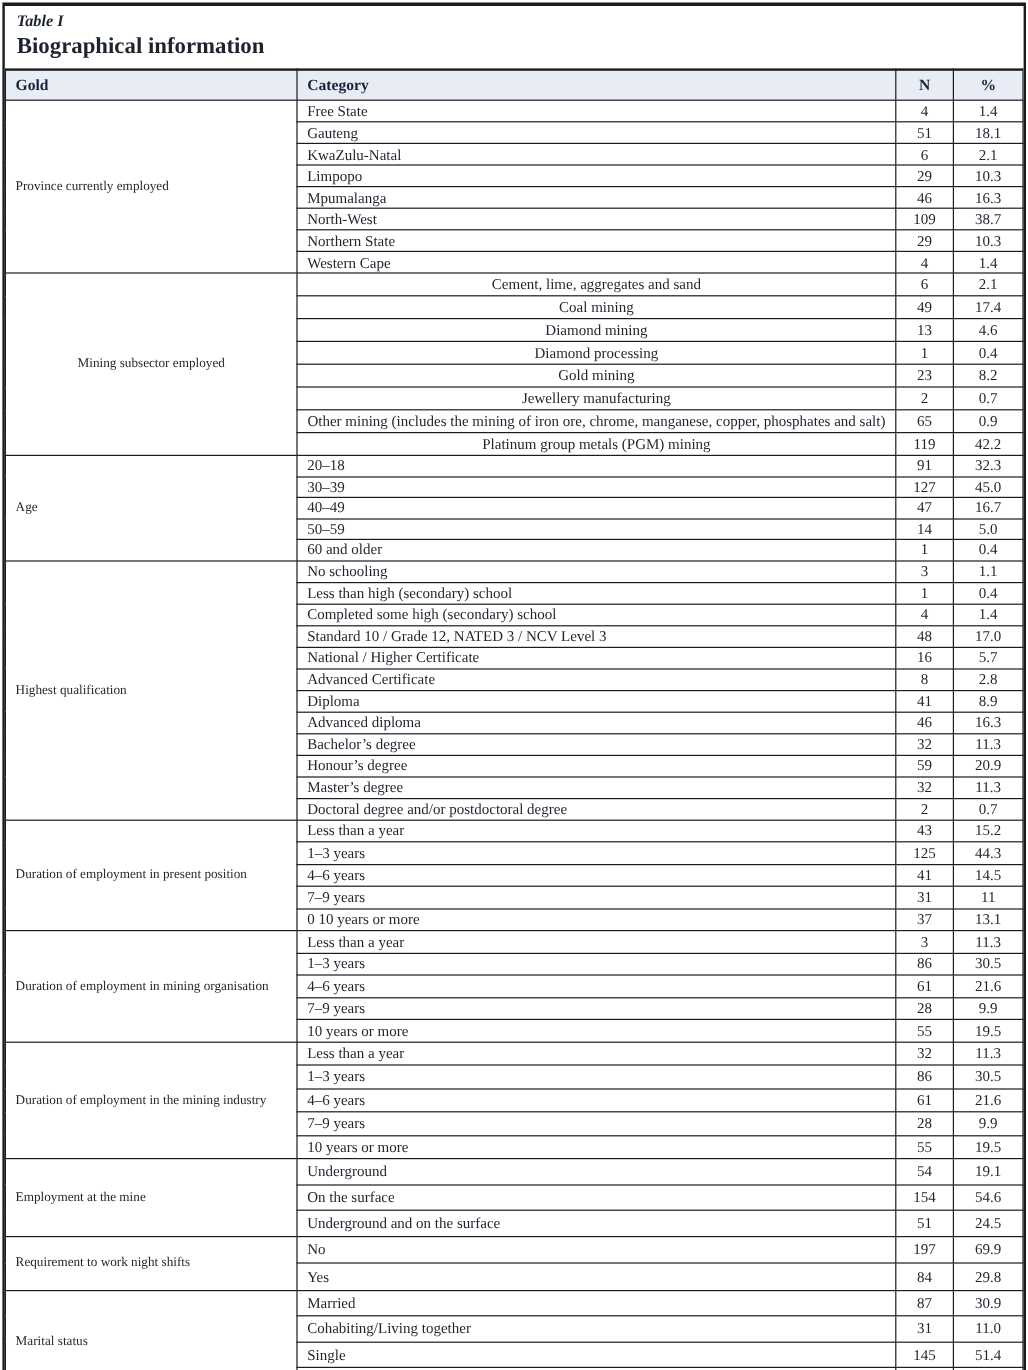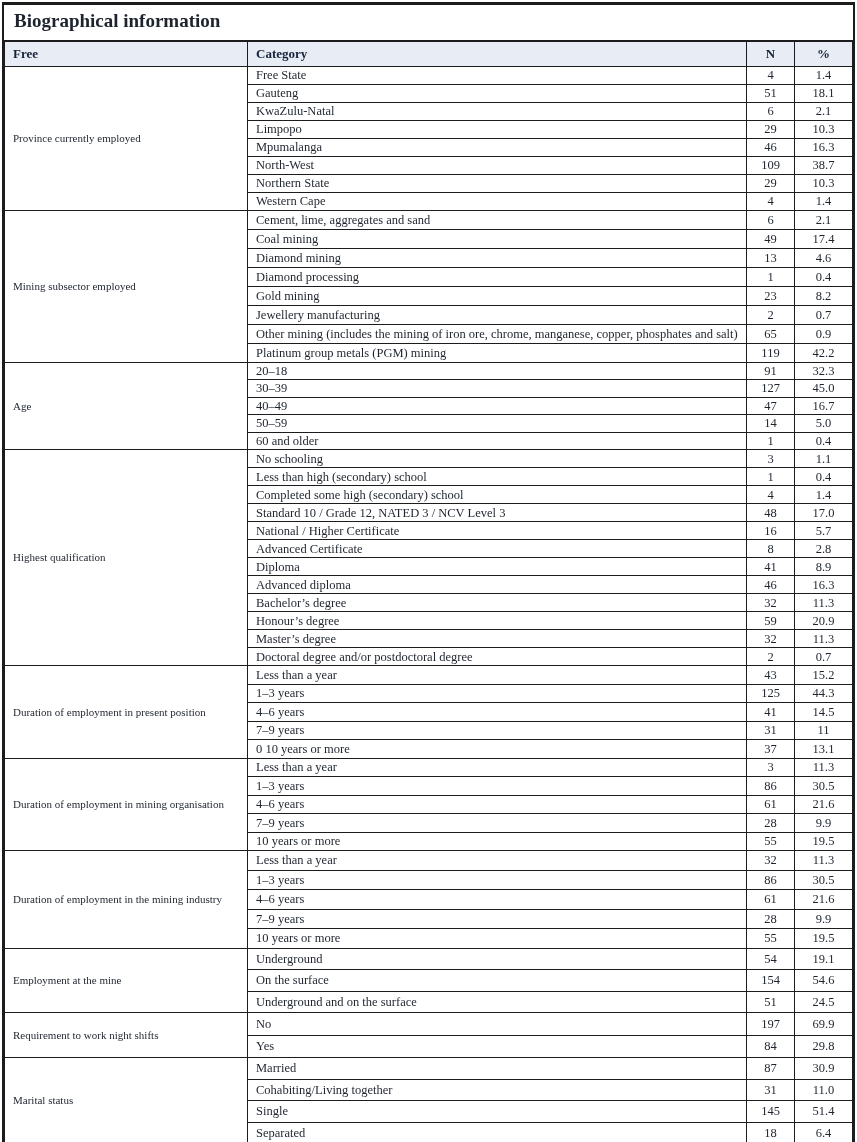--- a/index.html
+++ b/index.html
@@ -29,43 +29,44 @@
   }
   thead th.num{text-align:center;}
   tbody td{
     border:1px solid #1c1c1e;
     font-size:12.5px;line-height:1.15;
     padding:1px 8px;vertical-align:middle;
   }
   td.item-cell{font-size:11px;}
   td.n-cell,td.pct-cell{text-align:center;padding:1px 3px;}
   
-  tr.sec-0 td{height:15px;} tr.sec-1 td{height:16px;}
+  tr.sec-0 td{height:15px;} tr.sec-1 td{height:16px;text-align:center;}
   tr.sec-2 td{height:14.5px;} tr.sec-3 td{height:15px;}
   tr.sec-4 td{height:15.5px;} tr.sec-5 td{height:15.5px;}
   tr.sec-6 td{height:16.5px;} tr.sec-7 td{height:18.5px;}
   tr.sec-8 td{height:19.5px;} tr.sec-9 td{height:18.5px;}
 </style>
 </head>
 <body>
 
 <div class="outer">
   <div class="titleblock">
+    <div class="table-number">Table I</div>
     <div class="table-title">Biographical information</div>
   </div>
   <table>
     <colgroup>
       <col class="c-item">
         <col class="c-cat">
         <col class="c-n">
         <col class="c-pct">
     </colgroup>
     <thead>
       <tr>
-        <th>Free</th>
+        <th>Gold</th>
         <th>Category</th>
         <th class="num">N</th>
         <th class="num">%</th>
       </tr>
     </thead>
     <tbody>
         <tr class="sec-0">
           <td class="item-cell" rowspan="8">Province currently employed</td>
           <td class="cat-cell">Free State</td>
           <td class="n-cell">4</td>

